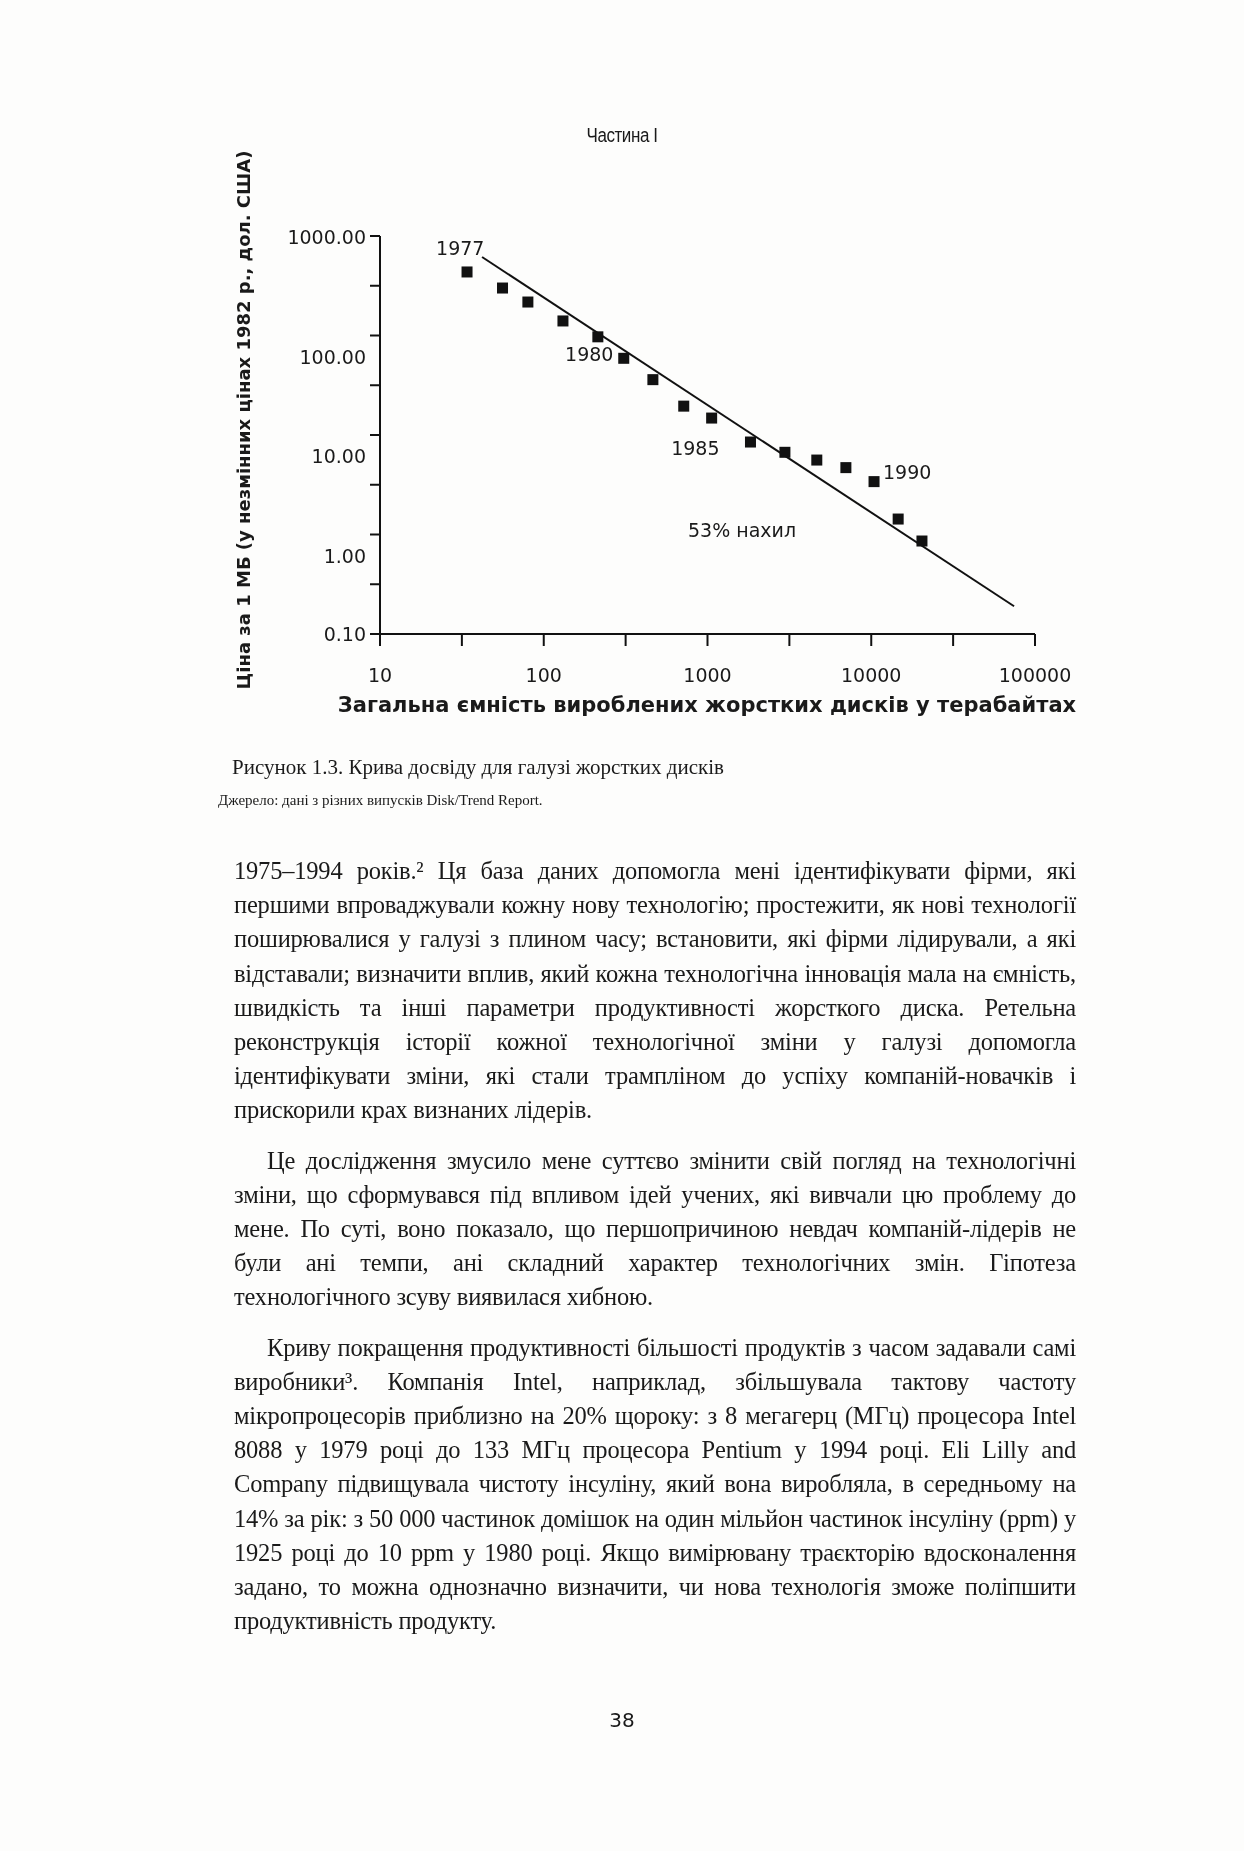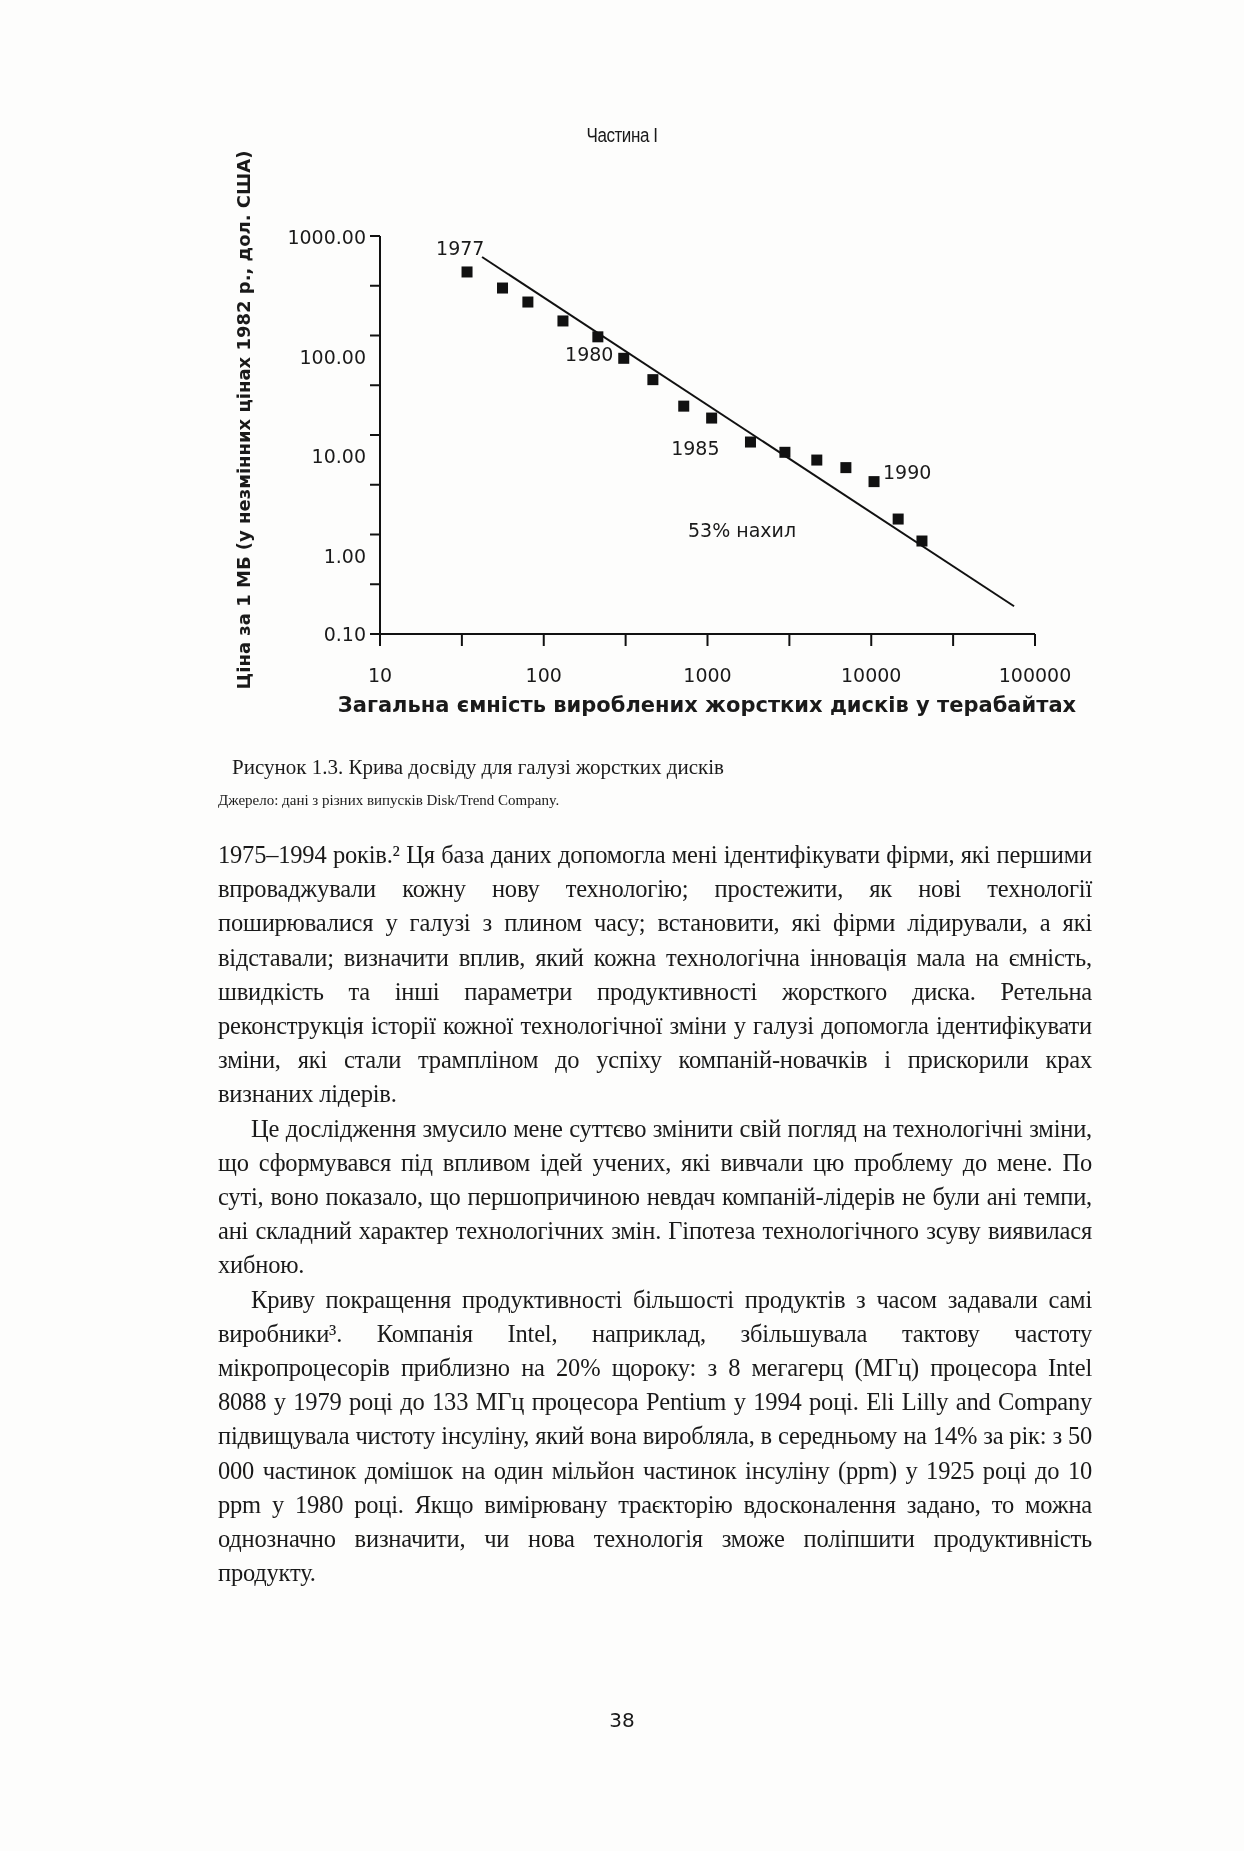--- a/index.html
+++ b/index.html
@@ -40,21 +40,21 @@
     font-family: "Liberation Serif", serif;
     font-size: 15px;
   }
   .body-text {
     position: absolute; left: 218px; width: 874px; top: 838px;
     font-family: "Liberation Serif", serif;
     font-size: 24.5px; line-height: 34.2px;
     text-align: justify;
     letter-spacing: -0.2px;
   }
-  .body-text p { margin: 0; }
+  .body-text p { margin: 16px; }
   .body-text p.indent { text-indent: 33px; }
   .page-number {
     position: absolute; left: 0; width: 1244px; top: 1708px;
     text-align: center;
     font-family: "DejaVu Sans", sans-serif;
     font-size: 20px;
   }
 </style>
 </head>
 <body>
@@ -122,21 +122,21 @@
       <text x="436.0717139846363" y="255.28509258860322" font-size="19">1977</text>
       <text x="565.0921545910572" y="361.3339123953227" font-size="19">1980</text>
       <text x="671.1722672503216" y="454.96561532936863" font-size="19">1985</text>
       <text x="883.0206786963779" y="479.14790117365493" font-size="19">1990</text>
       <text x="687.9832257359797" y="536.7165012737596" font-size="19">53% нахил</text>
     </g>
   <text class="x-title" x="707" y="712" text-anchor="middle">Загальна ємність вироблених жорстких дисків у терабайтах</text>
 </svg>
 
 <div class="caption">Рисунок 1.3. Крива досвіду для галузі жорстких дисків</div>
-<div class="source">Джерело: дані з різних випусків Disk/Trend Company.</div>
+<div class="source">Джерело: дані з різних випусків Disk/Trend Report.</div>
 
 <div class="body-text">
   <p>1975–1994 років.² Ця база даних допомогла мені ідентифікувати фірми, які першими впроваджували кожну нову технологію; простежити, як нові технології поширювалися у галузі з плином часу; встановити, які фірми лідирували, а які відставали; визначити вплив, який кожна технологічна інновація мала на ємність, швидкість та інші параметри продуктивності жорсткого диска. Ретельна реконструкція історії кожної технологічної зміни у галузі допомогла ідентифікувати зміни, які стали трампліном до успіху компаній-новачків і прискорили крах визнаних лідерів.</p>
   <p class="indent">Це дослідження змусило мене суттєво змінити свій погляд на технологічні зміни, що сформувався під впливом ідей учених, які вивчали цю проблему до мене. По суті, воно показало, що першопричиною невдач компаній-лідерів не були ані темпи, ані складний характер технологічних змін. Гіпотеза технологічного зсуву виявилася хибною.</p>
   <p class="indent">Криву покращення продуктивності більшості продуктів з часом задавали самі виробники³. Компанія Intel, наприклад, збільшувала тактову частоту мікропроцесорів приблизно на 20% щороку: з 8 мегагерц (МГц) процесора Intel 8088 у 1979 році до 133 МГц процесора Pentium у 1994 році. Eli Lilly and Company підвищувала чистоту інсуліну, який вона виробляла, в середньому на 14% за рік: з 50 000 частинок домішок на один мільйон частинок інсуліну (ppm) у 1925 році до 10 ppm у 1980 році. Якщо вимірювану траєкторію вдосконалення задано, то можна однозначно визначити, чи нова технологія зможе поліпшити продуктивність продукту.</p>
 </div>
 
 <div class="page-number">38</div>
 
 </body></html>

